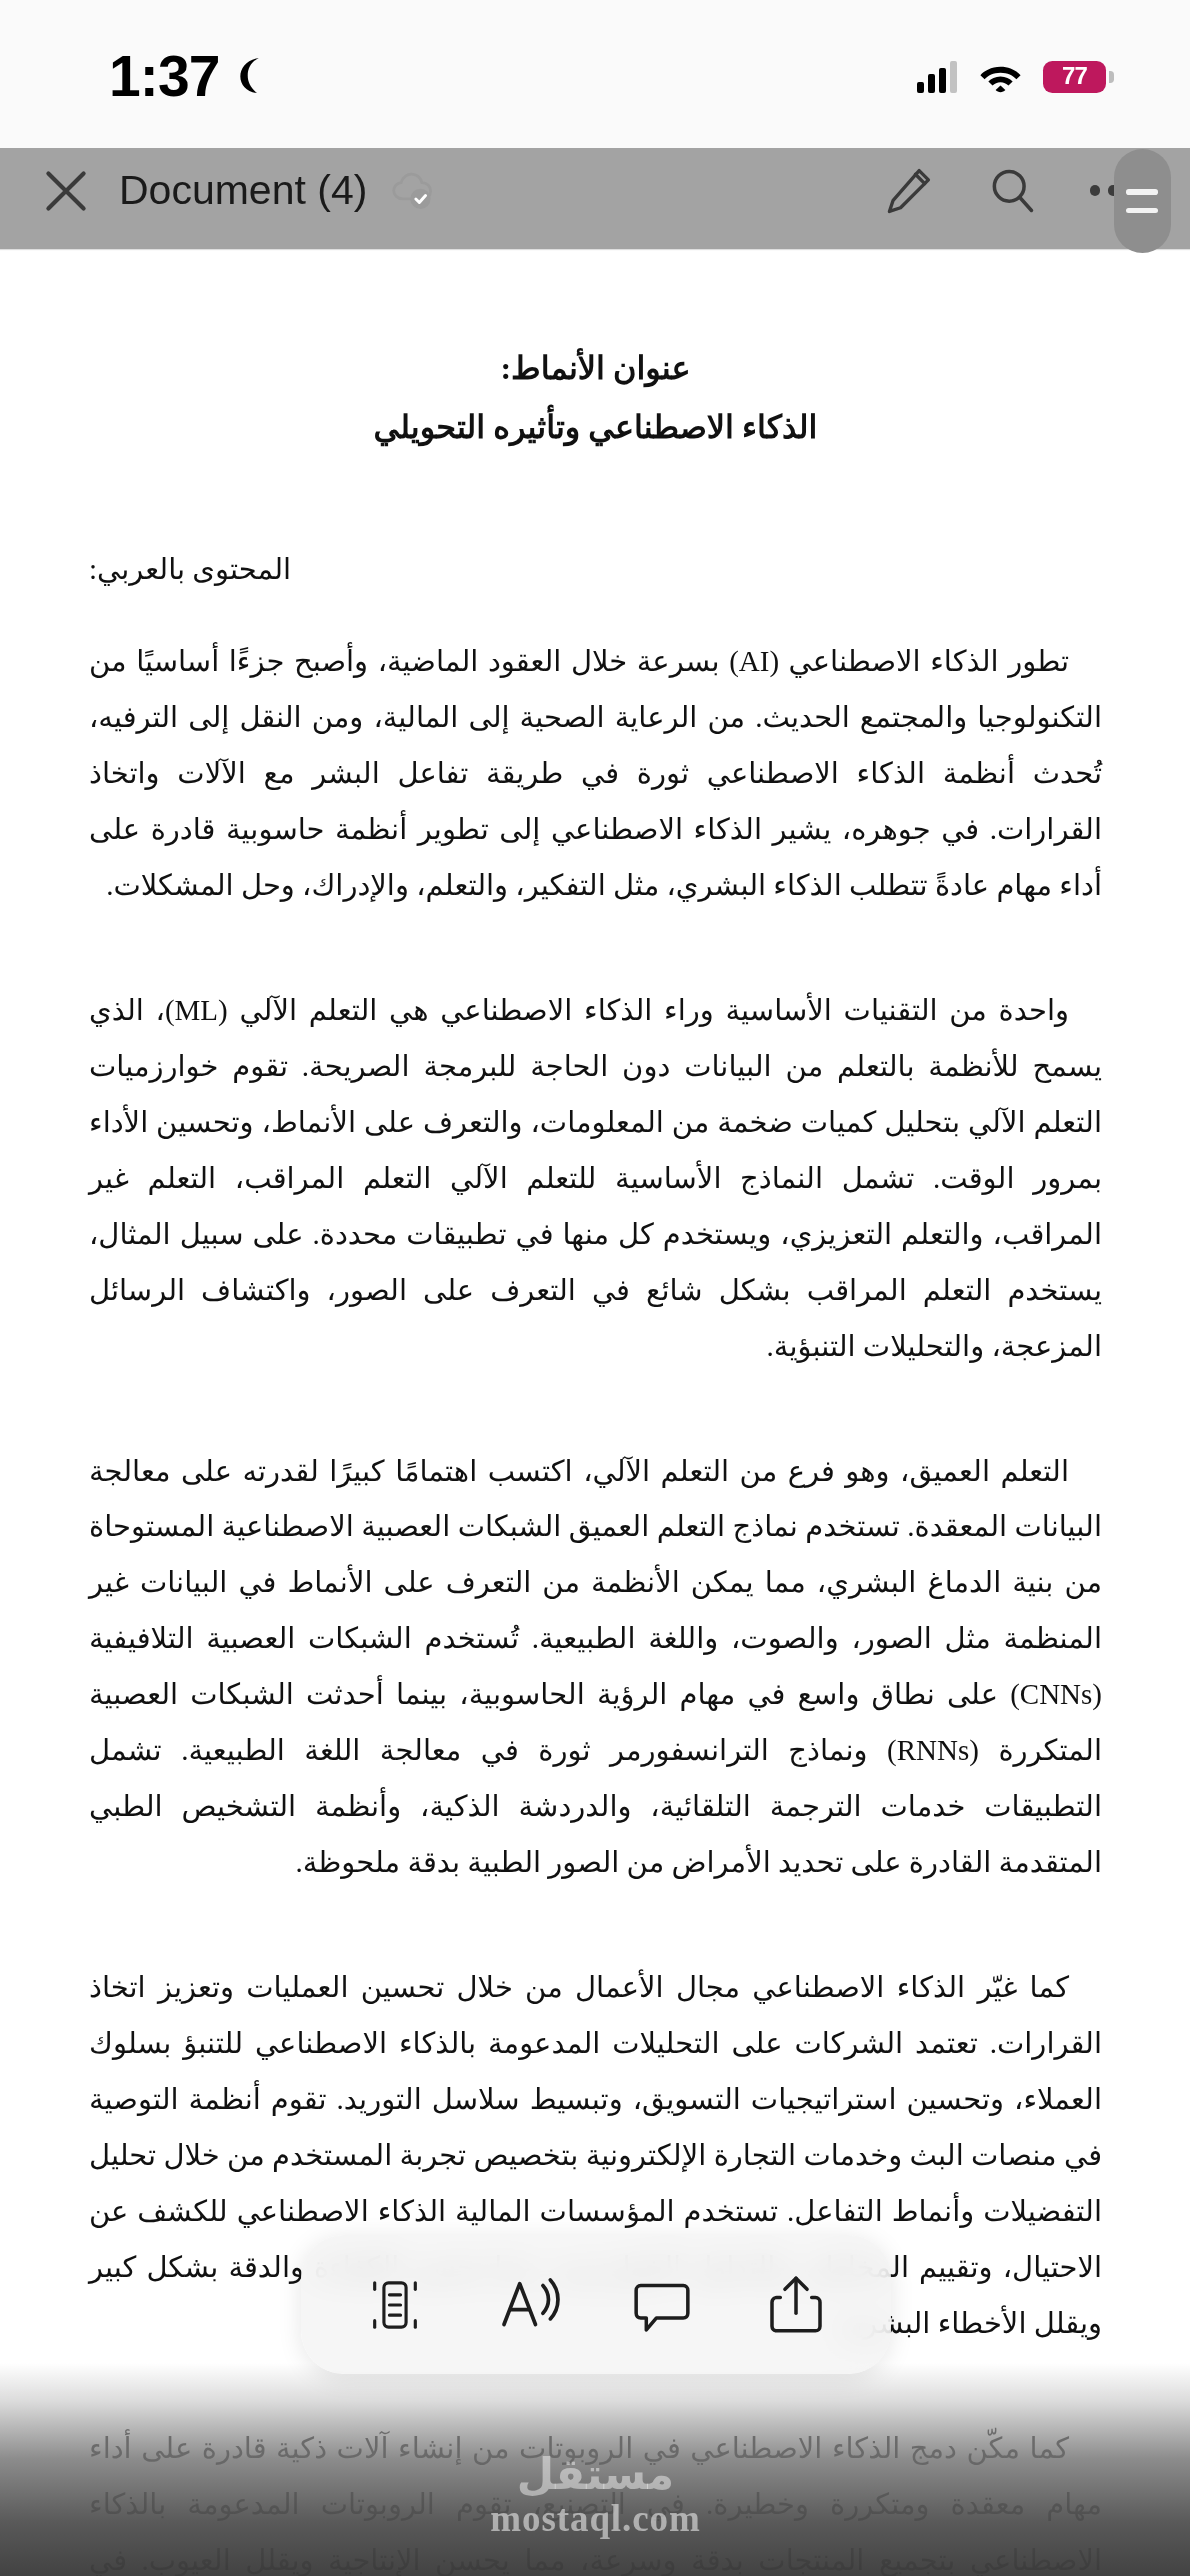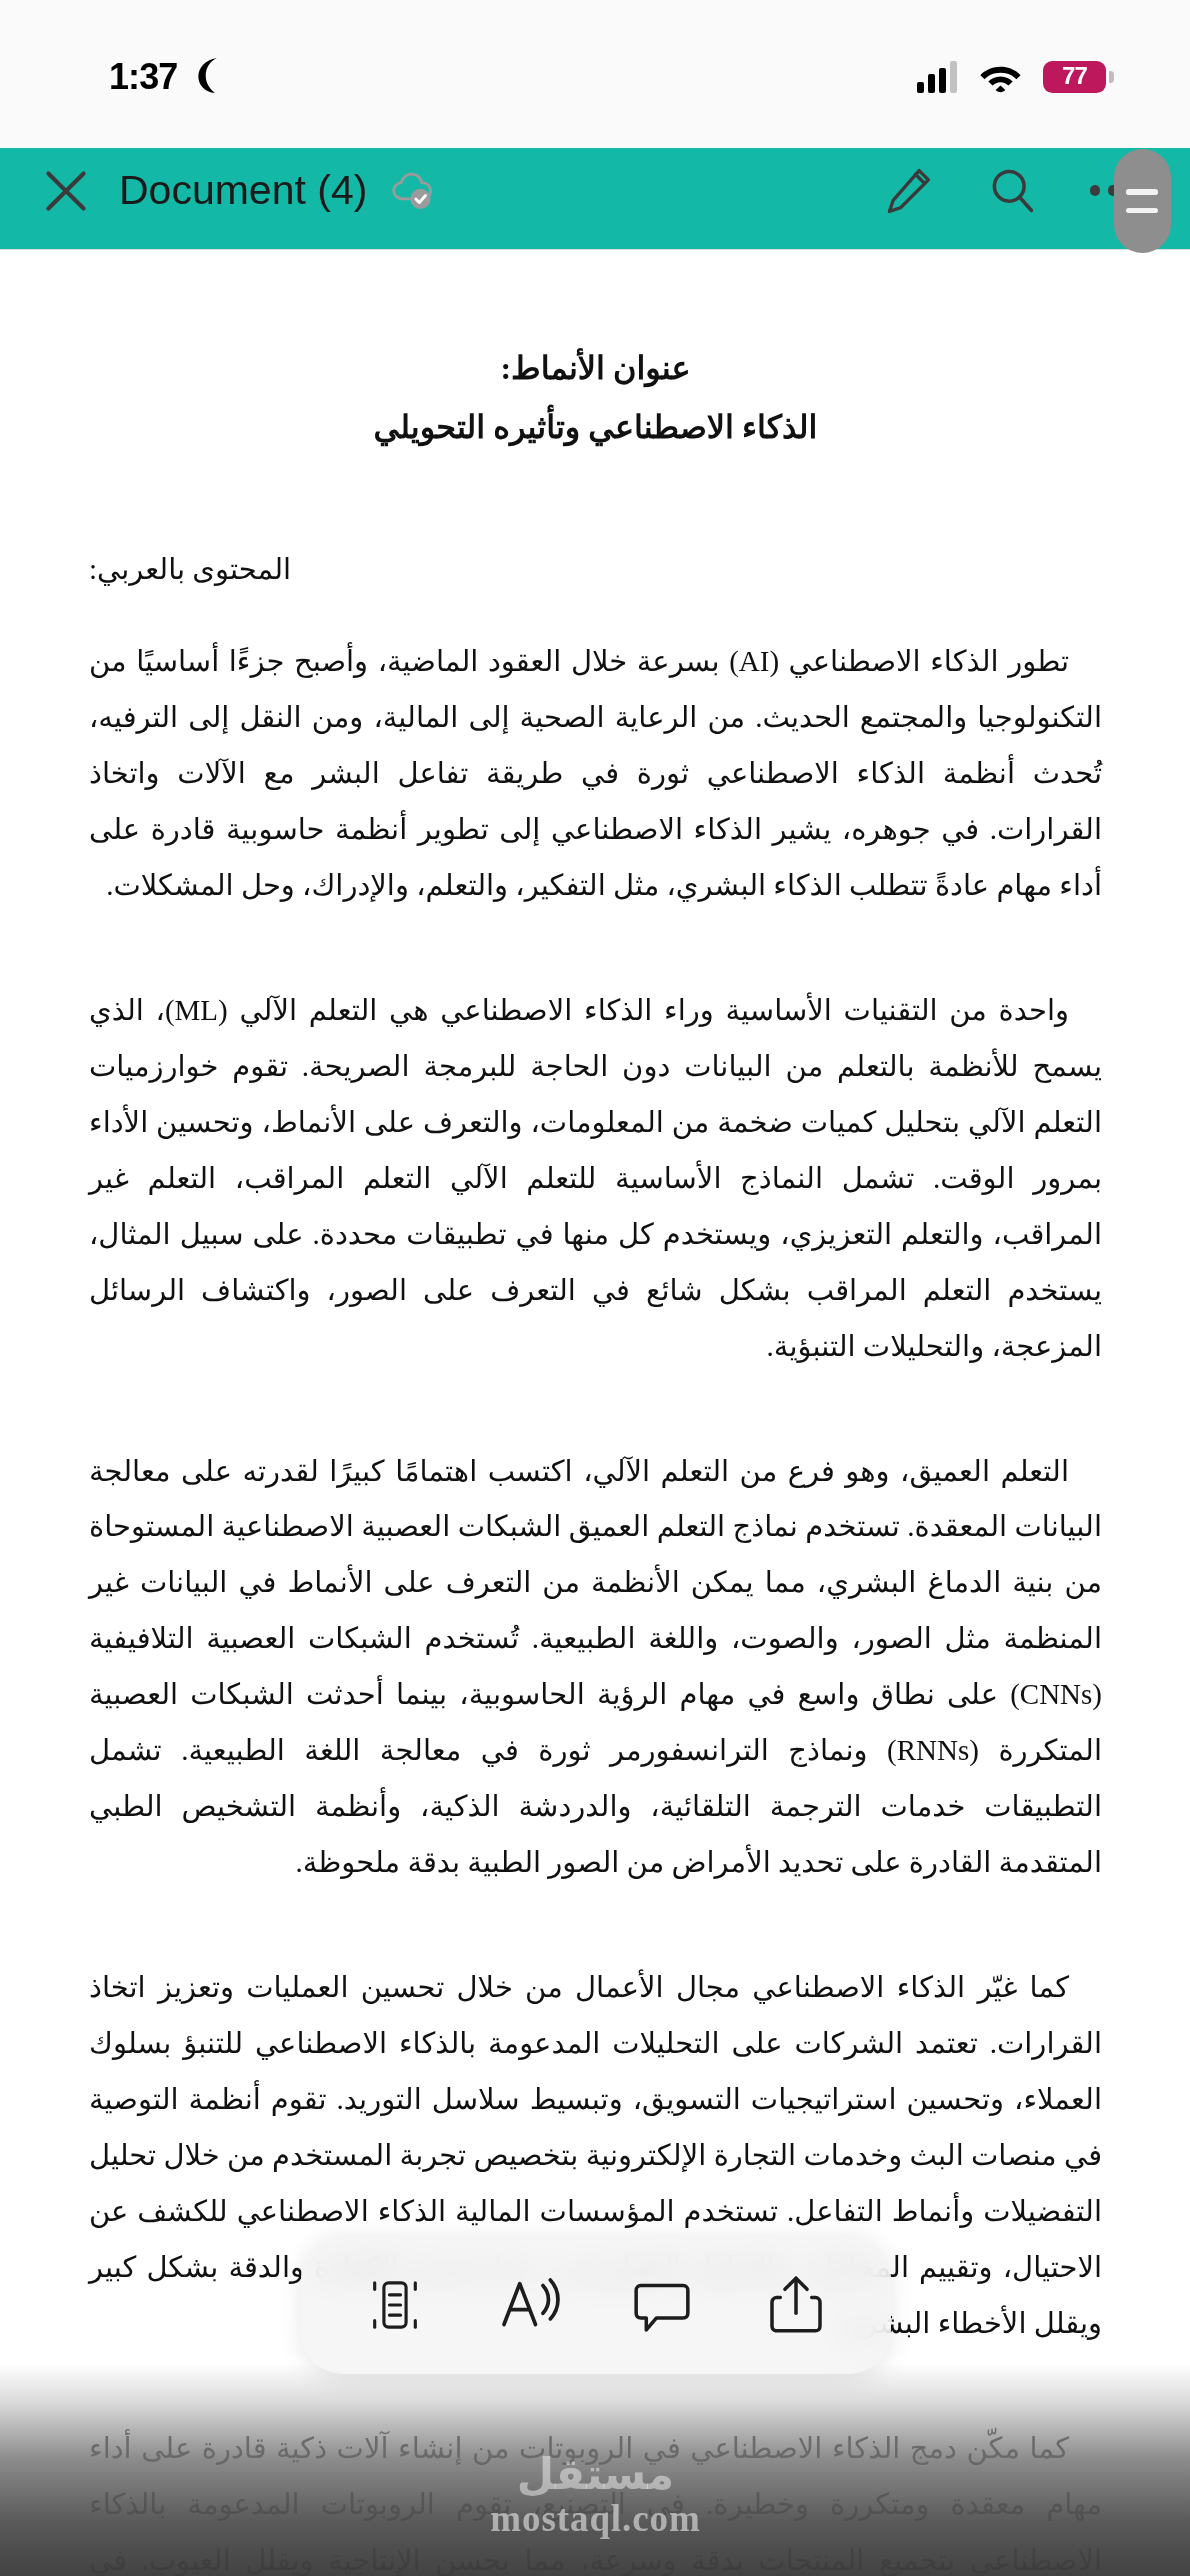--- a/index.html
+++ b/index.html
@@ -22,21 +22,21 @@
     position:absolute; top:0; left:0;
     width:1191px; height:148px;
     background:#fafafa;
     display:flex; align-items:center;
     justify-content:space-between;
     padding:0 85px 0 109px;
   }
   .sb-left { display:flex; align-items:center; gap:13px; }
   .sb-time {
     font-family:"Liberation Sans", sans-serif;
-    font-size:36px; font-weight:700; color:#000;
+    font-size:57px; font-weight:700; color:#000;
     letter-spacing:-0.9px;
     line-height:1;
     margin-top:5.6px;
   }
   .sb-moon { width:37px; height:39px; display:block; margin-top:3.7px; }
   .sb-right { display:flex; align-items:center; gap:21.3px; margin-top:5.6px; }
   .sig { display:flex; align-items:flex-end; gap:3.7px; height:32px; }
   .sig i { display:block; width:7.4px; background:#000; border-radius:1.9px; }
   .sig i:nth-child(1){ height:11px; }
   .sig i:nth-child(2){ height:18.5px; }
@@ -60,21 +60,21 @@
     content:""; position:absolute; right:-8.3px; top:10.2px;
     width:5.6px; height:12px;
     background:#bdbdbd;
     border-radius:0 3.7px 3.7px 0;
   }
 
   
   .toolbar {
     position:absolute; top:148px; left:0;
     width:1191px; height:102px;
-    background:#14b8a6;
+    background:#a3a3a3;
     display:flex; align-items:center;
     padding:0 54px 16px 41px;
     border-bottom:0.9px solid #dedede;
   }
   .tb-left { display:flex; align-items:center; gap:28px; flex:1 1 auto; min-width:0; }
   .ic-close { width:50px; height:50px; flex:0 0 auto; }
   .doc-title {
     font-size:41px; color:#1a1a1a; font-weight:400;
     white-space:nowrap;
     font-family:"Liberation Sans", sans-serif;

